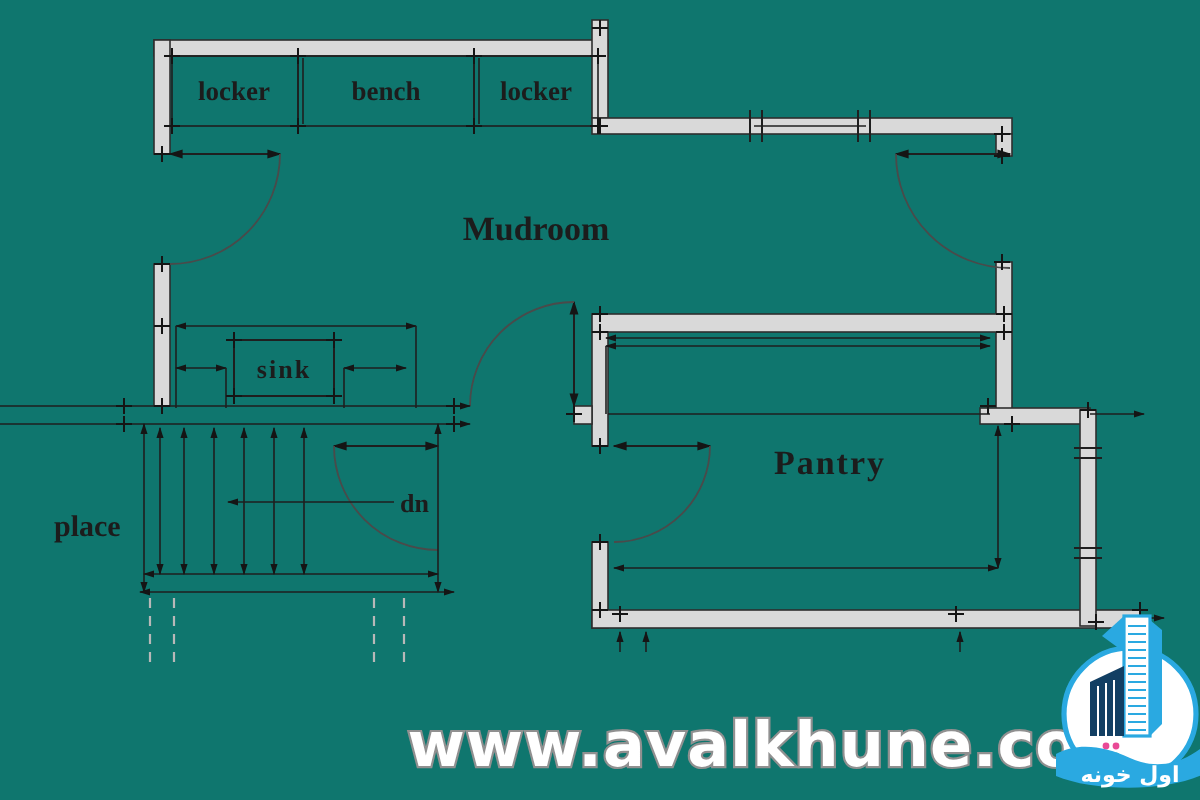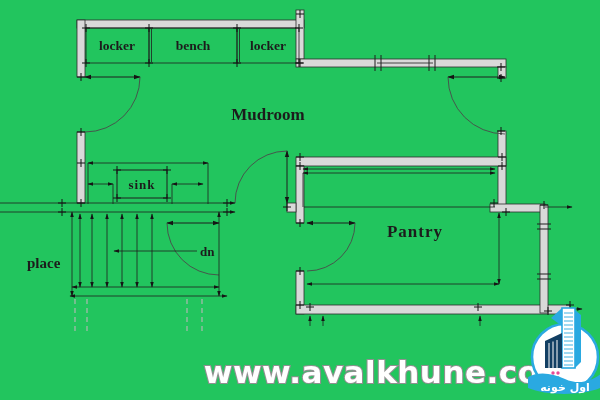--- a/index.html
+++ b/index.html
@@ -1,16 +1,16 @@
 <!DOCTYPE html>
 <html><head>
 <meta charset="utf-8">
 <style>
   html,body{margin:0;padding:0;background:#ffffff;}
-  #stage{position:relative;width:600px;height:400px;background:#22c55e;overflow:hidden;
+  #stage{position:relative;width:600px;height:400px;background:#0f766e;overflow:hidden;
          font-family:"Liberation Serif",serif;text-align:center;}
   svg{position:absolute;left:0;top:0;}
   .wall{fill:#d9d9d9;stroke:#2e2e2e;stroke-width:0.8;}
   .ln{stroke:#1f1f1f;stroke-width:1;fill:none;}
   .thin{stroke-width:0.8;}
   .arc{stroke:#4a4a4a;stroke-width:0.9;fill:none;}
   .a2{marker-start:url(#arr);marker-end:url(#arr);}
   .aE{marker-end:url(#arr);}
   .aS{marker-start:url(#arr);}
   .dash{stroke:#b8b8b8;stroke-width:1.1;stroke-dasharray:5 4;fill:none;}

